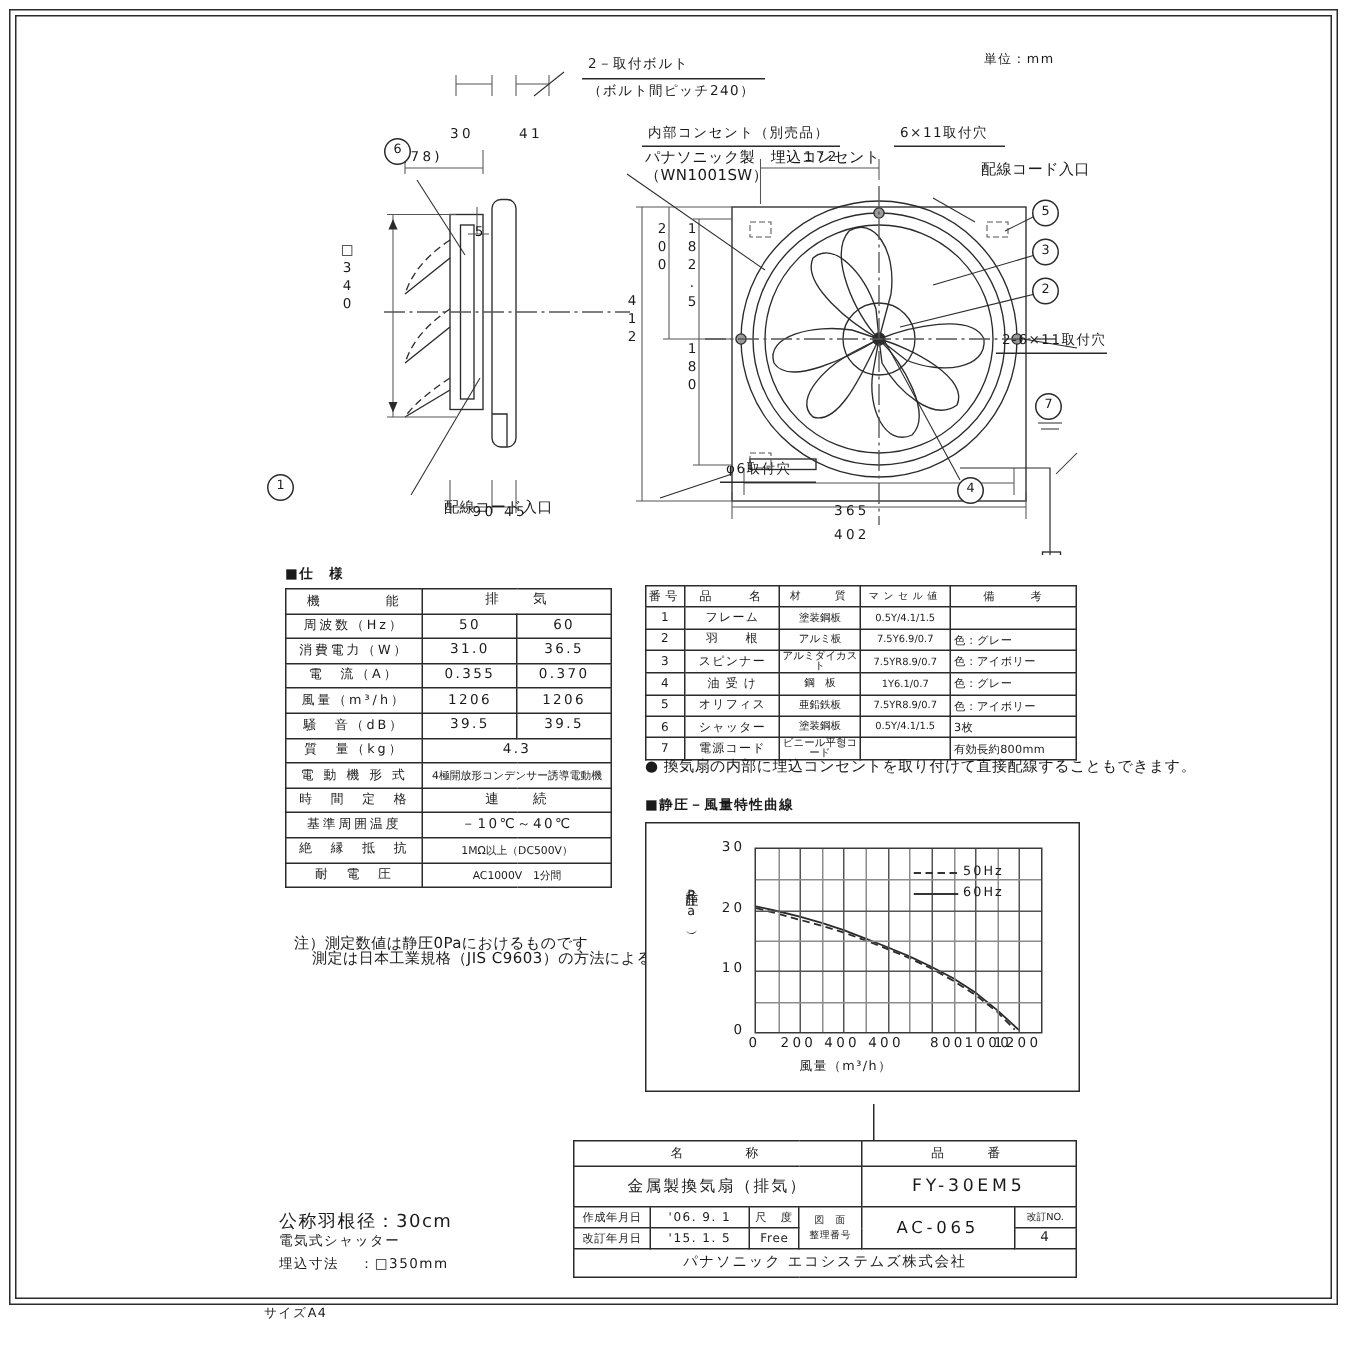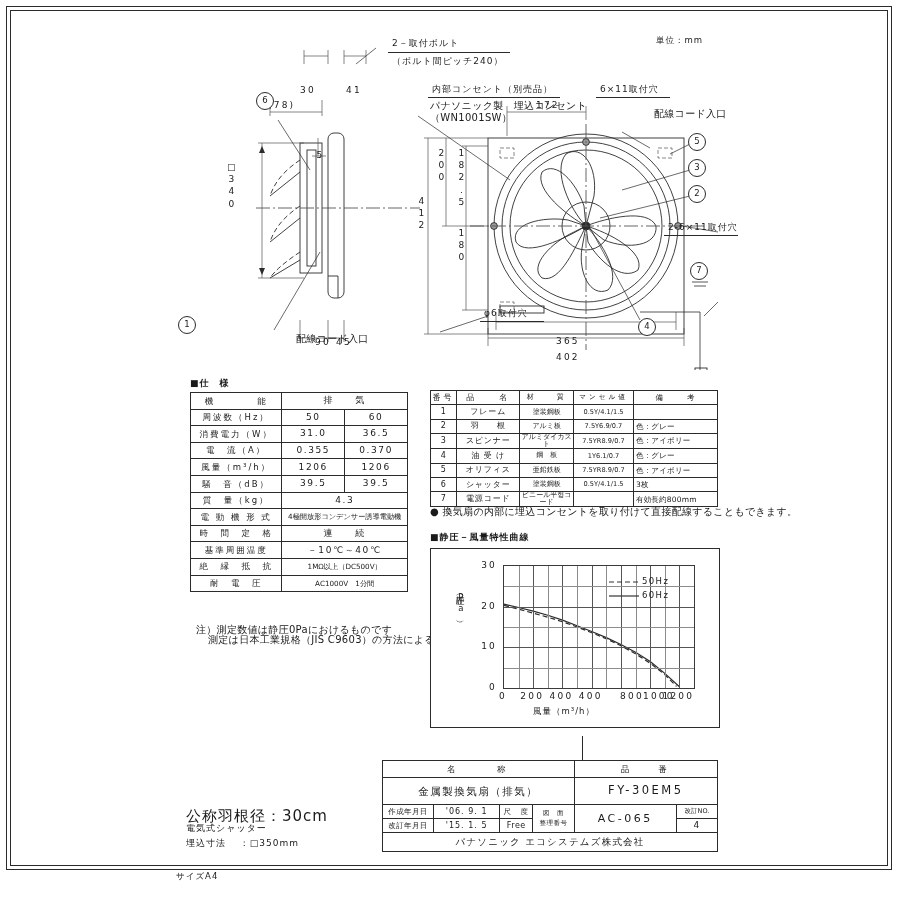--- a/index.html
+++ b/index.html
@@ -393,21 +393,21 @@
       </div>
       <div style="display:flex;align-items:center;height:14px;">
         <svg width="30" height="6">
           <line x1="0" y1="3" x2="30" y2="3" stroke="#333" stroke-width="1.2"></line>
         </svg>
         <span class="t" style="position:relative;left:3px;top:0;font-size:8.5px;letter-spacing:1.4px;">60Hz</span>
       </div>
     </div>
   </div>
 
-  <div class="t jp" style="left:186px;top:808px;font-size:15px;">公称羽根径：30cm</div>
+  <div class="t jp" style="left:186px;top:808px;font-size:12px;">公称羽根径：30cm</div>
   <div class="t jp" style="left:186px;top:823px;font-size:9px;">電気式シャッター</div>
   <div class="t jp" style="left:186px;top:838px;font-size:9px;">埋込寸法 　：□350mm</div>
   <div class="t jp" style="left:176px;top:872px;font-size:8.5px;">サイズA4</div>
 
   <div id="title-block">
     <div class="ln" style="left:200px;top:-24px;width:1px;height:24px;"></div>
     <table style="width:336px;">
       <tbody>
         <tr>
           <td colspan="4" style="width:200px;height:16px;letter-spacing:4px;font-size:8.5px;">名　　　称</td>

